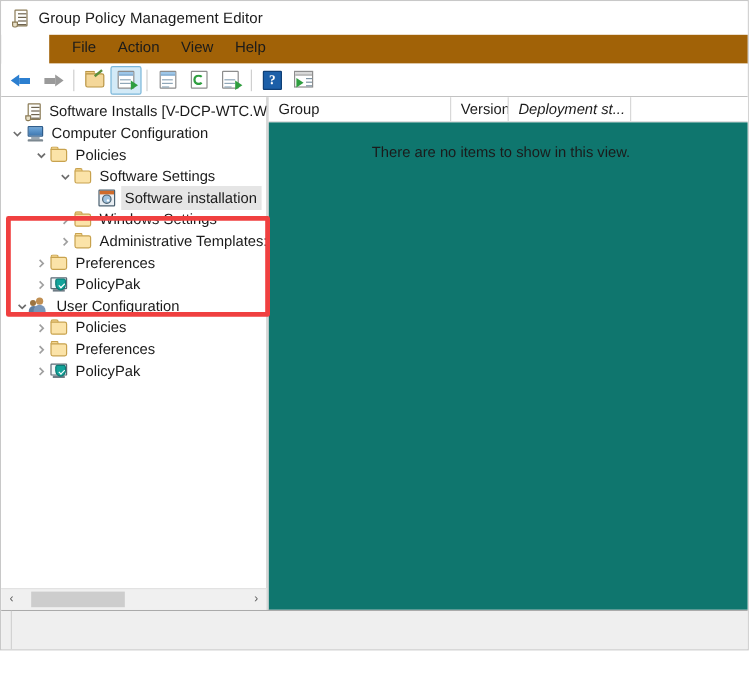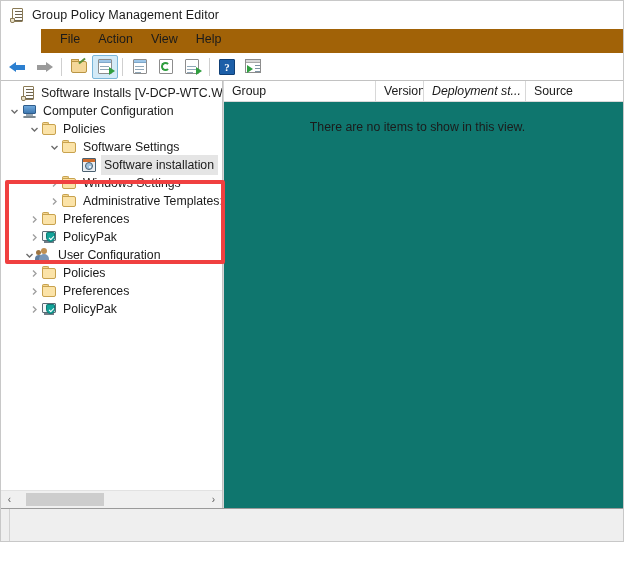--- a/index.html
+++ b/index.html
@@ -729,21 +729,21 @@
               </svg>
           </span>
           <span class="ti ti-pak">
             <span class="scr"></span>
               <span class="base"></span>
               <span class="shield"></span>
           </span>
           <span class="tlabel">PolicyPak</span>
         </div>
 
-        <div class="tnode" style="padding-left:21px;text-align:center;">
+        <div class="tnode" style="padding-left:10px;text-align:center;">
           <span class="twisty">
             <svg width="9" height="9" viewBox="0 0 9 9">
                 <path d="M1.5 3 L4.5 6 L7.5 3" stroke="#6d6d6d" stroke-width="1.4" fill="none"></path>
               </svg>
           </span>
           <span class="ti ti-users">
             <span class="head2"></span>
               <span class="body2"></span>
             <span class="head1"></span>
               <span class="body1"></span>
@@ -802,21 +802,20 @@
       </div>
 
       <div id="redbox"></div>
     </div>
 
     <div id="list-pane">
       <div id="list-header">
         <div class="col c-name">Group</div>
         <div class="col c-version">Version</div>
         <div class="col c-deploy">Deployment st...</div>
-        <div class="col c-source">Source</div>
       </div>
       <div id="list-body">
         <div id="empty-msg">There are no items to show in this view.</div>
       </div>
     </div>
 
   </div>
 
   <div id="statusbar">
     <div class="sb-cell first"></div>

